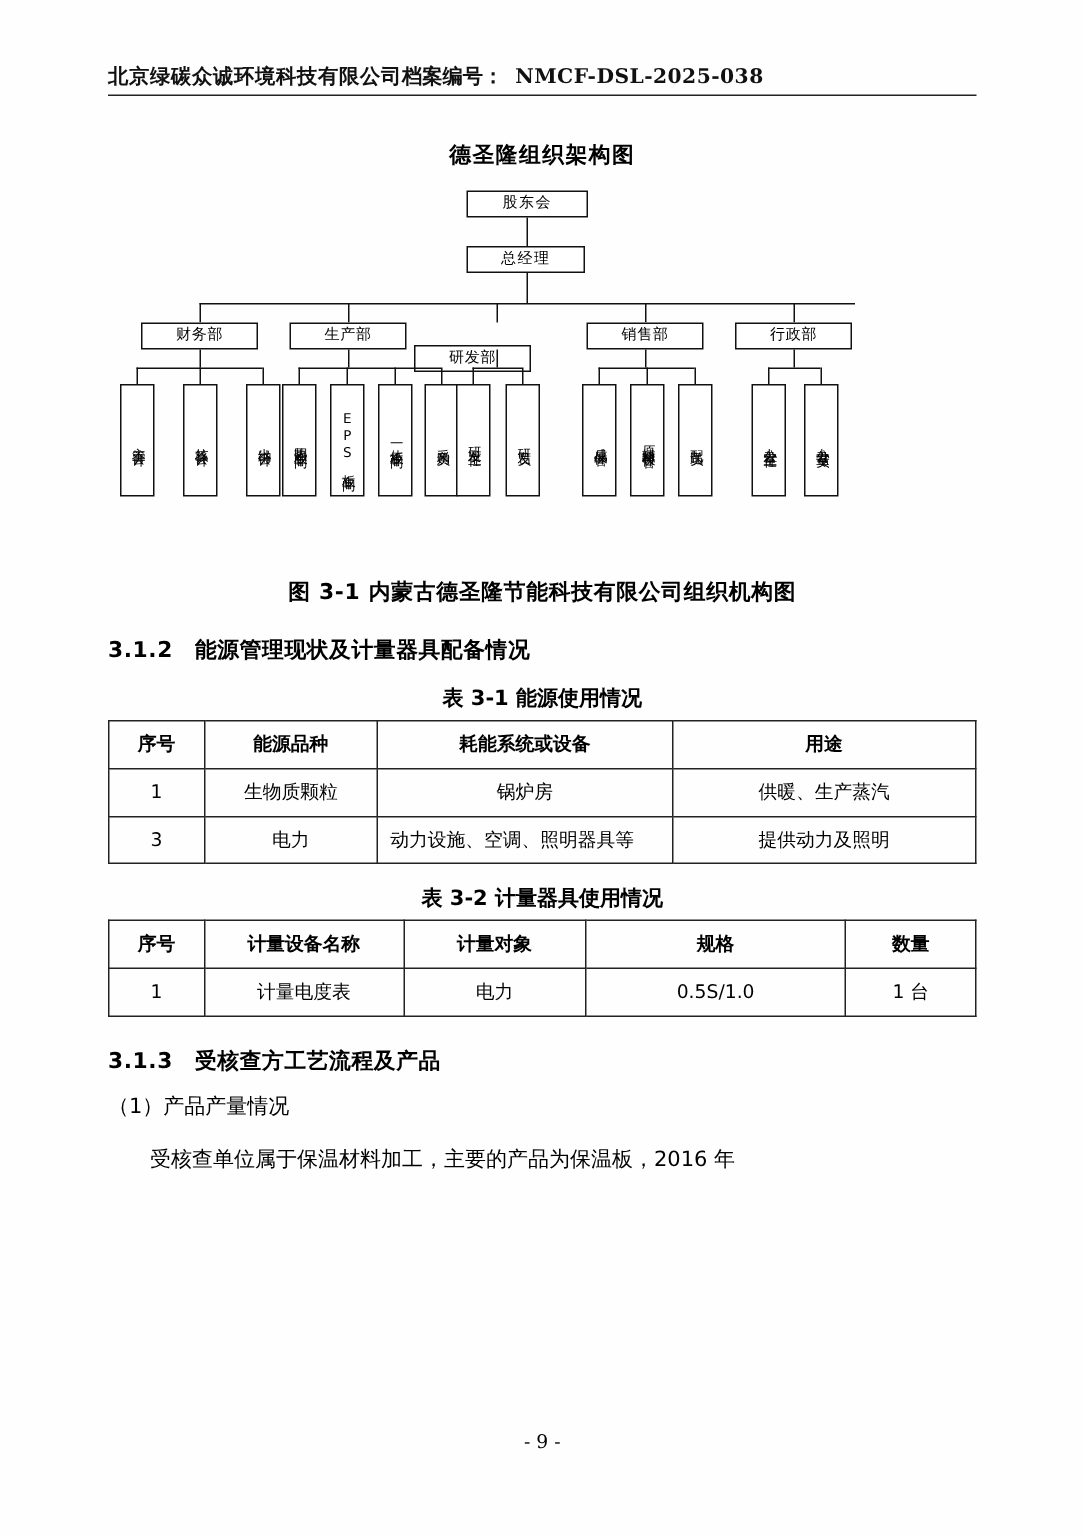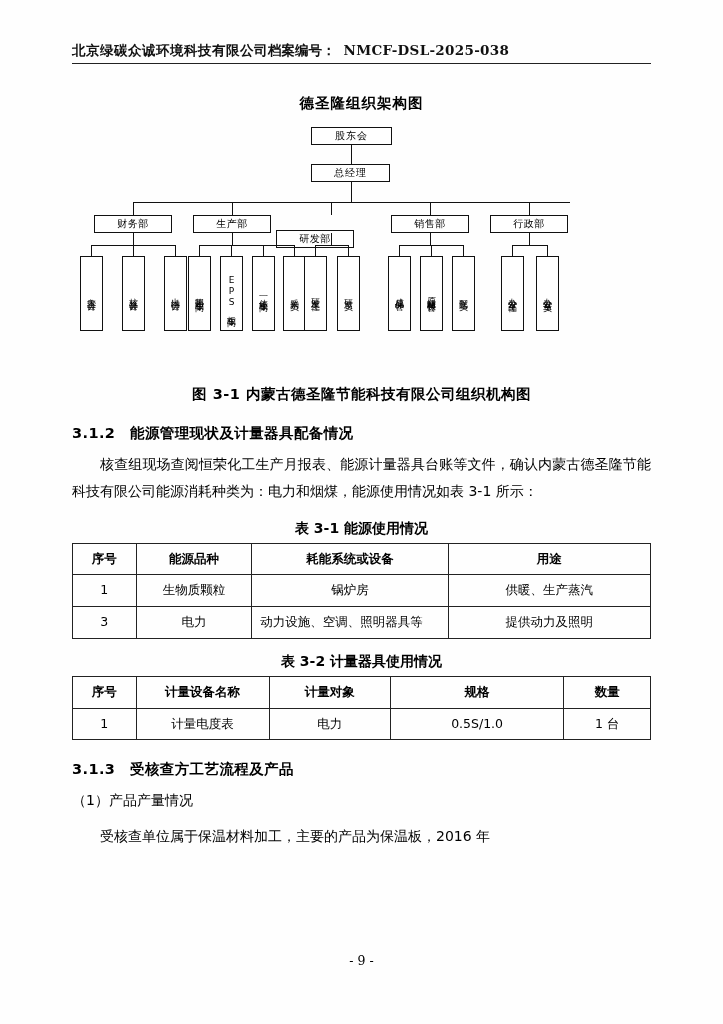--- a/index.html
+++ b/index.html
@@ -249,21 +249,20 @@
       <div class="ln v" style="left:475px; top:118px; height:11px;"></div>
       <div class="node leaf" style="left:429px; top:129px; width:23px; height:75px;">办公室主任</div>
       <div class="node leaf" style="left:464px; top:129px; width:23px; height:75px;">办公室专员</div>
     </div>
 
     <div class="fig-caption">图 3-1 内蒙古德圣隆节能科技有限公司组织机构图</div>
 
     <h3 class="sec">
       <span class="num">3.1.2</span><span>能源管理现状及计量器具配备情况</span>
     </h3>
-    <p class="body">核查组现场查阅恒荣化工生产月报表、能源计量器具台账等文件，确认内蒙古德圣隆节能科技有限公司能源消耗种类为：电力和烟煤，能源使用情况如表 3-1 所示：</p>
 
     <div class="tbl-caption">表 3-1  能源使用情况</div>
     <table class="doc">
       <colgroup>
         <col style="width:11%">
           <col style="width:20%">
           <col style="width:34%">
           <col style="width:35%">
       </colgroup>
       <thead>

